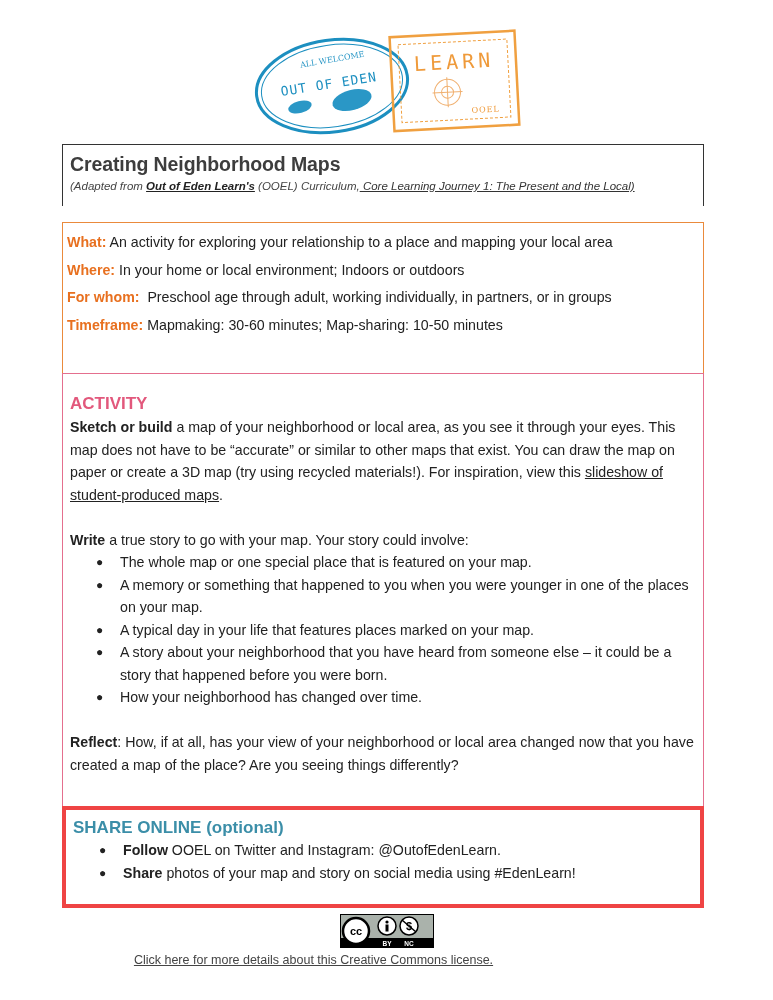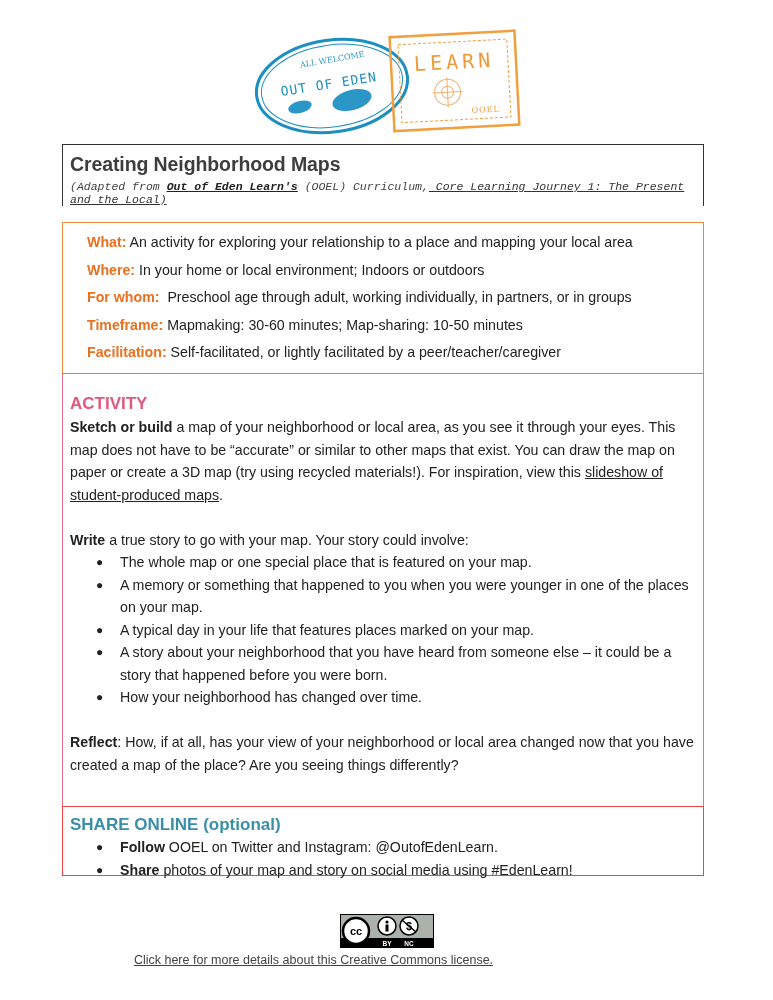--- a/index.html
+++ b/index.html
@@ -1,35 +1,35 @@
 <!DOCTYPE html>
 <html><head>
 <meta charset="utf-8">
 <style>
   html, body { margin: 0; padding: 0; background: #ffffff; }
   body { width: 773px; height: 1000px; position: relative; font-family: "Liberation Sans", sans-serif; color: #222; overflow: hidden; }
   .logo { position: absolute; left: 252px; top: 22px; width: 280px; height: 120px; }
   .card { position: absolute; left: 62px; width: 642px; box-sizing: border-box; }
   .sec-title { top: 144px; height: 62px; border: 1px solid #333; border-bottom: none; padding: 8px 7px 0 7px; }
   .sec-title h1 { margin: 0; font-size: 19.5px; font-weight: bold; color: #3d3d3d; letter-spacing: -0.1px; }
-  .sec-title .sub { font-size: 11.5px; font-style: italic; color: #444; margin-top: 4px; font-family: Liberation Mono, monospace; }
+  .sec-title .sub { font-size: 11.5px; font-style: italic; color: #444; margin-top: 4px; }
   .sec-title .sub a { color: #333; text-decoration: underline; }
-  .sec-meta { top: 222px; height: 151px; border: 1px solid #ea8a3c; border-bottom: none; padding: 6px 7px 0 24px; }
+  .sec-meta { top: 222px; height: 151px; border: 1px solid #ea8a3c; border-bottom: none; padding: 6px 7px 0 4px; }
   .meta-row { font-size: 14.2px; line-height: 27.5px; color: #222; white-space: nowrap; }
   .meta-row .k { color: #e8701f; font-weight: bold; }
   .sec-act { top: 373px; height: 433px; border: 1px solid #e46f8e; border-bottom: none; padding: 8px 7px 0 7px; }
   .sec-act h2 { margin: 12px 0 2px 0; font-size: 17px; color: #e2587c; font-weight: bold; }
   .p { font-size: 14.2px; line-height: 22.5px; color: #222; margin: 0; }
   .p b { color: #222; text-align: center; }
   .p a { color: #222; text-decoration: underline; }
   .gap { height: 22.5px; }
   ul.bl { margin: 0; padding: 0 0 0 50px; list-style: none; }
   ul.bl li { position: relative; font-size: 14.2px; line-height: 22.5px; }
   ul.bl li .dot { position: absolute; left: -24px; top: 0; font-size: 12px; }
-  .sec-share { top: 806px; height: 70px; border: 1px solid #ef4444; padding: 8px 7px 0 7px; }
+  .sec-share { top: 806px; height: 102px; border: 4px solid #ef4444; padding: 8px 7px 0 7px; }
   .sec-share h2 { margin: 0 0 1px 0; font-size: 17px; color: #3b8ea8; font-weight: bold; }
   .cc { position: absolute; left: 340px; top: 914px; width: 94px; height: 34px; }
   .cc-link { position: absolute; left: 0; width: 627px; top: 953px; text-align: center; font-size: 12.5px; color: #444; }
   .cc-link a { color: #444; text-decoration: underline; }
 </style>
 </head>
 <body>
 
 <div class="logo">
   <svg width="280" height="120" viewBox="0 0 280 120">
@@ -59,21 +59,20 @@
 <div class="card sec-title">
   <h1>Creating Neighborhood Maps</h1>
   <div class="sub"><span>(Adapted from </span><a href="#" style="font-weight:bold;color:#222">Out of Eden Learn's</a><span> (OOEL) Curriculum,</span><a href="#"> Core Learning Journey 1: The Present and the Local)</a></div>
 </div>
 
 <div class="card sec-meta">
   <div class="meta-row"><span class="k">What:</span><span> An activity for exploring your relationship to a place and mapping your local area</span></div>
   <div class="meta-row"><span class="k">Where:</span><span> In your home or local environment; Indoors or outdoors</span></div>
   <div class="meta-row"><span class="k">For whom:</span><span style="white-space:pre">  Preschool age through adult, working individually, in partners, or in groups</span></div>
   <div class="meta-row"><span class="k">Timeframe:</span><span> Mapmaking: 30-60 minutes; Map-sharing: 10-50 minutes</span></div>
-  <div class="meta-row"><span class="k">Facilitation:</span><span> Self-facilitated, or lightly facilitated by a peer/teacher/caregiver</span></div>
 </div>
 
 <div class="card sec-act">
   <h2>ACTIVITY</h2>
   <p class="p"><b>Sketch or build</b><span> a map of your neighborhood or local area, as you see it through your eyes. This map does not have to be “accurate” or similar to other maps that exist. You can draw the map on paper or create a 3D map (try using recycled materials!). For inspiration, view this </span><a href="#">slideshow of student-produced maps</a><span>.</span></p>
   <div class="gap"></div>
   <p class="p"><b>Write</b><span> a true story to go with your map. Your story could involve:</span></p>
   <ul class="bl">
     <li><span class="dot">●</span><span>The whole map or one special place that is featured on your map.</span></li>
     <li><span class="dot">●</span><span>A memory or something that happened to you when you were younger in one of the places on your map.</span></li>

